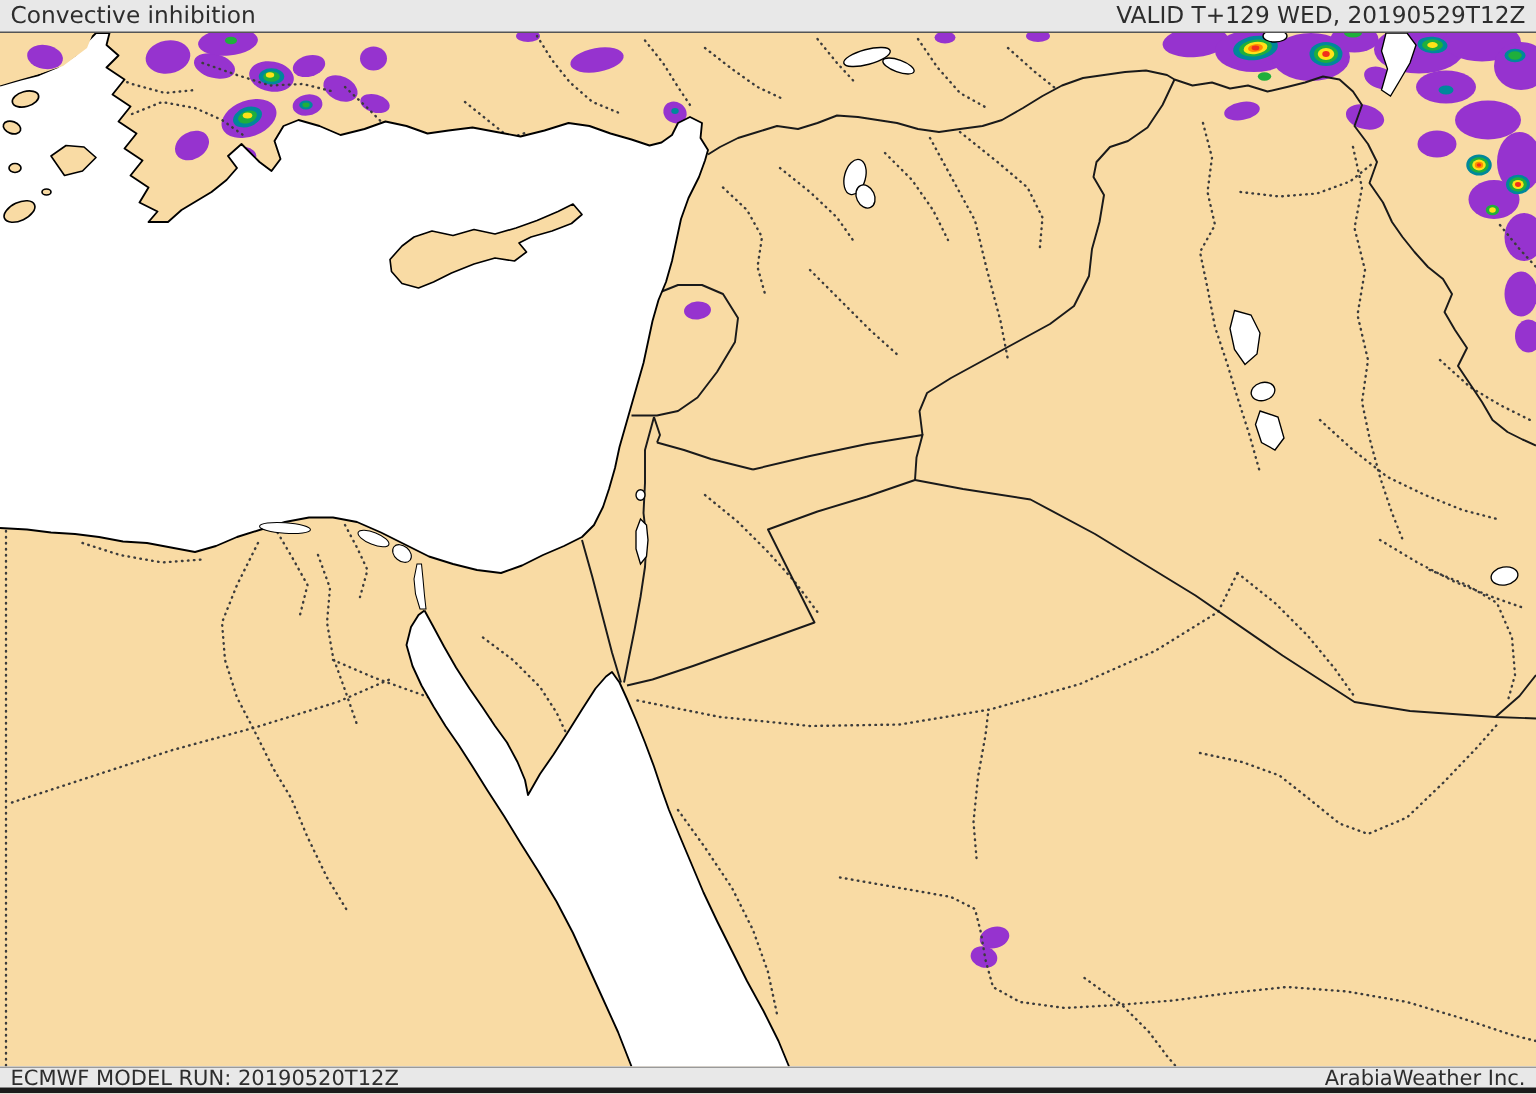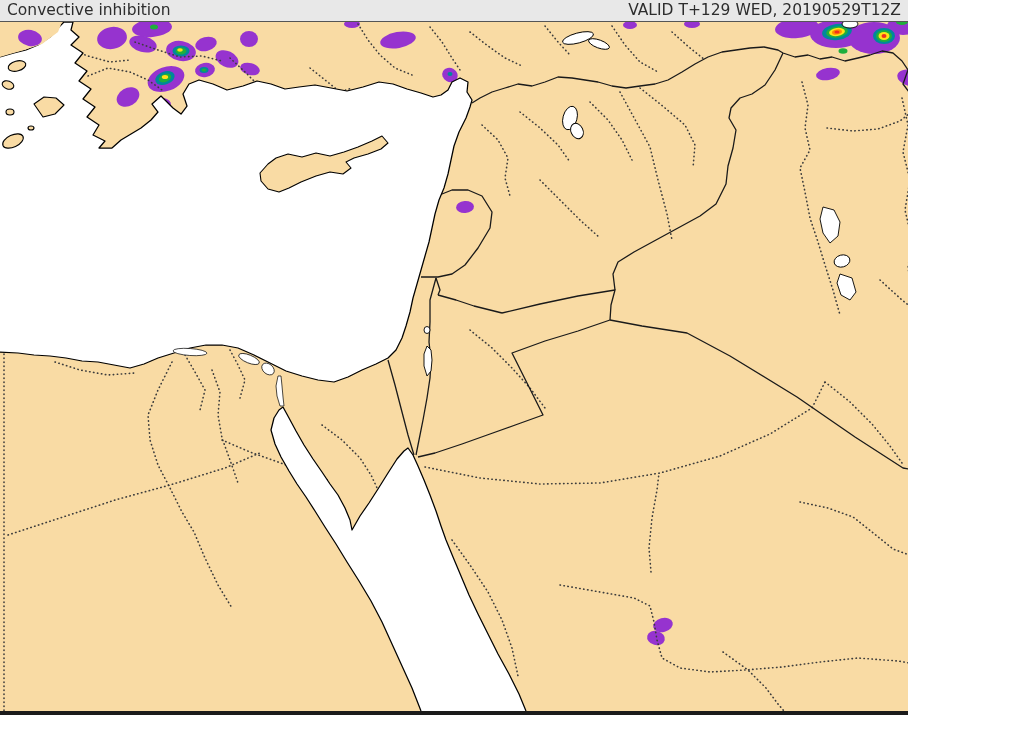--- a/index.html
+++ b/index.html
@@ -1,16 +1,16 @@
 <!DOCTYPE html>
 <html style="--land: #f9dba4; --sea: #ffffff; --coast: #000000; --border: #1a1a1a; --admin: #3c3c3c; --cin-level1: #9633cf; --cin-level2: #00889b; --cin-level3: #1faf3c; --cin-level4: #ffe218; --cin-level5: #ff8c00; --cin-level6: #f2301b; --chrome-bg: #e8e8e8; --chrome-text: #2d2d2d;"><head>
 <meta charset="utf-8">
 <style>
   html,body{margin:0;padding:0;background:#fff;}
-  .page{position:relative;width:908px;height:729px;overflow:hidden;background:#fff;
+  .page{position:relative;width:1024px;height:729px;overflow:hidden;background:#fff;
         font-family:"DejaVu Sans","Liberation Sans",sans-serif;}
   .chrome{background:var(--chrome-bg,#e8e8e8);color:var(--chrome-text,#2d2d2d);
           display:flex;justify-content:space-between;align-items:center;
           padding:0 7px;box-sizing:border-box;}
   .hdr{height:22px;font-size:15.5px;border-bottom:1px solid #555;}
   .ftr{height:14px;font-size:14px;border-top:1px solid #9a9a9a;}
   .hdr span,.ftr span{white-space:nowrap;line-height:1;}
   .mapwrap{width:1024px;height:689px;position:relative;overflow:hidden;}
   .botbar{height:4px;background:#1b1b1b;}
   
@@ -226,15 +226,19 @@
       <ellipse class="lagoon" cx="190" cy="352" rx="17" ry="3.5" transform="rotate(4 190 352)"></ellipse>
       <ellipse class="lagoon" cx="249" cy="359" rx="11" ry="4" transform="rotate(22 249 359)"></ellipse>
       <ellipse class="lagoon" cx="268" cy="369" rx="7" ry="5" transform="rotate(40 268 369)"></ellipse>
       <path class="lake" d="M427,346 L431,350 432,360 431,371 427,376 424,366 424,354 Z"></path>
       <ellipse class="lake" cx="427" cy="330" rx="3" ry="3.5"></ellipse>
     </g>
 
   </svg>
   </div>
 
+  <div class="chrome ftr">
+    <span>ECMWF MODEL RUN: 20190520T12Z</span>
+    <span>ArabiaWeather Inc.</span>
+  </div>
   <div class="botbar"></div>
 
 </div>
 
 </body></html>

